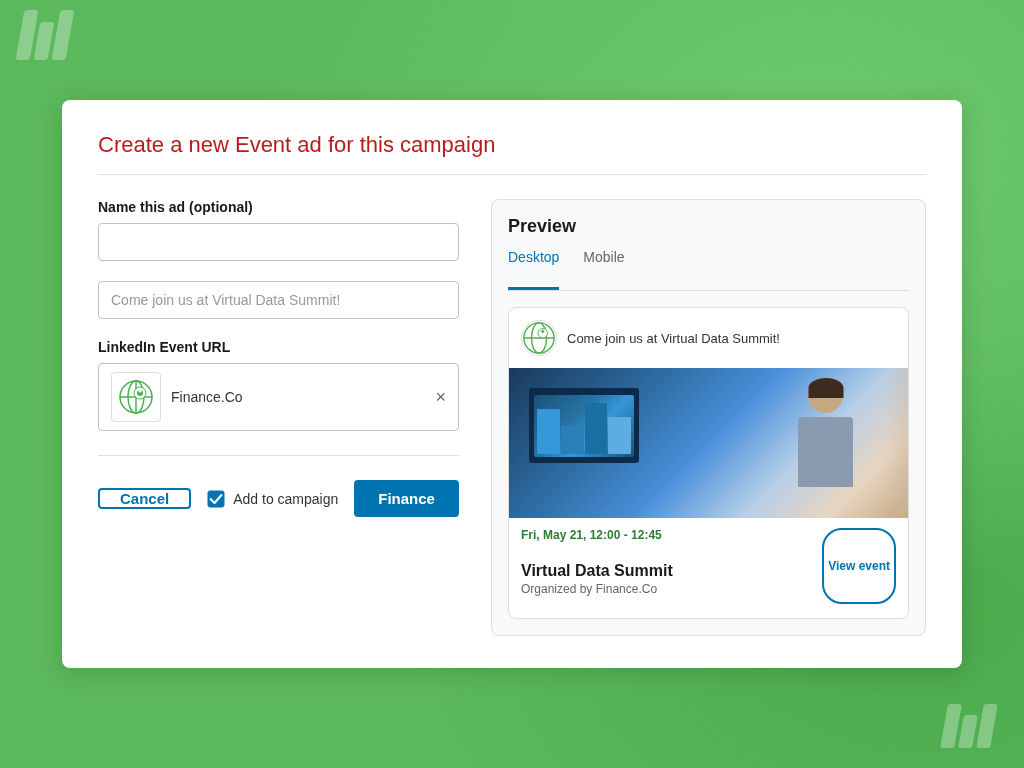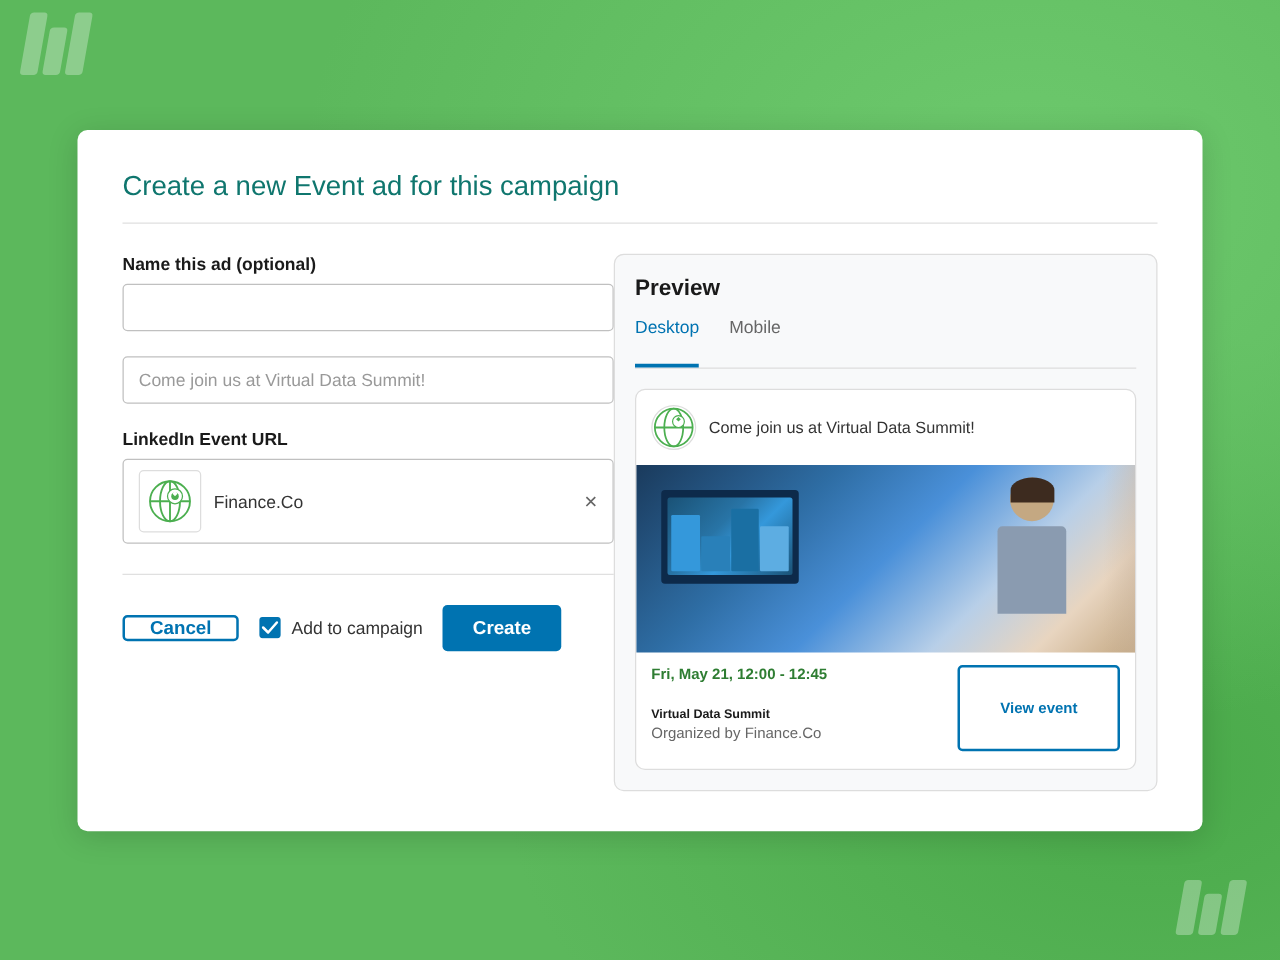--- a/index.html
+++ b/index.html
@@ -50,28 +50,29 @@
       width: 900px;
       padding: 32px 36px;
       box-shadow: 0 4px 24px rgba(0,0,0,0.15);
       position: relative;
       z-index: 1;
     }
 
     .modal-title {
       font-size: 22px;
       font-weight: 400;
-      color: #0f766e;
+      color: #b91c1c;
       margin-bottom: 24px;
       padding-bottom: 16px;
       border-bottom: 1px solid #e0e0e0;
     }
 
     .modal-body {
       display: flex;
+      gap: 32px;
     }
 
     
     .form-section {
       flex: 1;
       min-width: 0;
     }
 
     .form-group {
       margin-bottom: 20px;
@@ -330,41 +331,41 @@
     }
 
     .event-date {
       font-size: 12px;
       font-weight: 700;
       color: #2e7d32;
       margin-bottom: 20px;
     }
 
     .event-name {
-      font-size: 10px;
+      font-size: 16px;
       font-weight: 700;
       color: #1a1a1a;
       margin-bottom: 2px;
     }
 
     .event-org {
       font-size: 12px;
       color: #666;
       margin-bottom: 8px;
     }
 
     .view-event-row {
       display: flex;
       justify-content: flex-end;
     }
 
     .btn-view-event {
-      padding: 6px 32px;
+      padding: 6px 4px;
       border: 2px solid #0073b1;
-      border-radius: 4px;
+      border-radius: 20px;
       background: white;
       color: #0073b1;
       font-size: 12px;
       font-weight: 600;
       cursor: pointer;
       margin-left: 32px;
     }
 
     
     .globe-logo {
@@ -435,21 +436,21 @@
 
         <div class="add-to-campaign">
 
           <svg class="checkbox-icon" viewBox="0 0 18 18">
             <rect x="1" y="1" width="16" height="16" rx="2" fill="#0073b1" stroke="#0073b1" stroke-width="1"></rect>
             <path d="M3.5 9 L7.5 13 L14.5 5" stroke="white" stroke-width="2" fill="none" stroke-linecap="round" stroke-linejoin="round"></path>
           </svg>
           <span>Add to campaign</span>
         </div>
 
-        <button class="btn-create">Create</button>
+        <button class="btn-create">Finance</button>
       </div>
 
     </div>
 
     <div class="preview-section">
 
       <h2 class="preview-title">Preview</h2>
 
       <div class="preview-tabs">
         <div class="preview-tab active">

